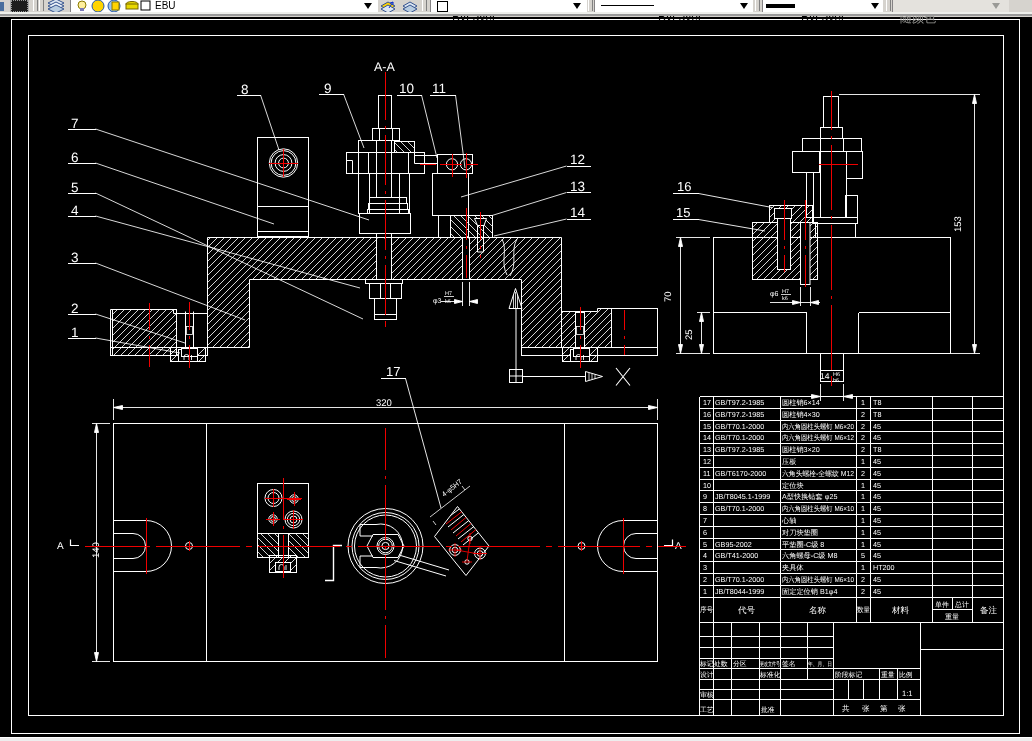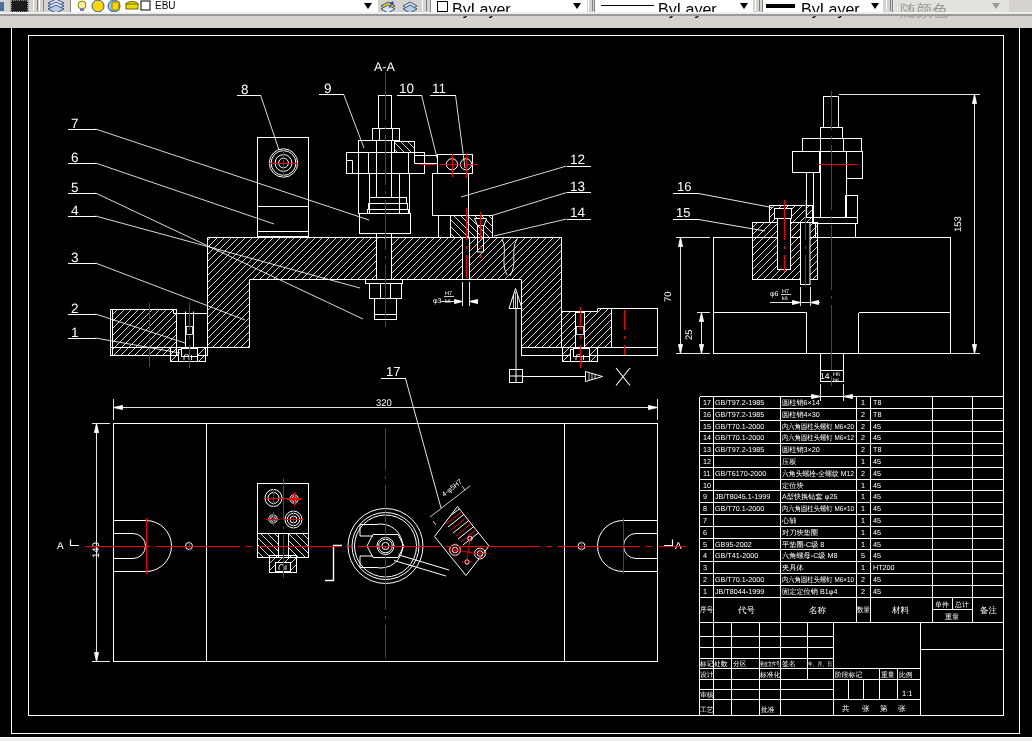--- a/index.html
+++ b/index.html
@@ -1,23 +1,23 @@
 <!DOCTYPE html>
 <html><head>
 <meta charset="utf-8">
 <style>
 html,body{margin:0;padding:0;width:1032px;height:741px;background:#000;overflow:hidden}
 body{font-family:"Liberation Sans",sans-serif;position:relative}
-#tb{position:absolute;left:0;top:0;width:1032px;height:28px;background:#d6d3ce;z-index:5}
+#tb{position:absolute;left:0;top:0;width:1032px;height:17px;background:#d6d3ce;z-index:5}
 #tb .strip{position:absolute;left:0;top:12px;width:1032px;height:2px;background:#eeefeb}
 #tb .gline{position:absolute;left:0;top:14px;width:1032px;height:2px;background:#999}
 .combo{position:absolute;top:0;height:12px;background:#fff;border-left:1px solid #848284}
 .dd{position:absolute;top:3px;width:0;height:0;border-left:4px solid transparent;border-right:4px solid transparent;border-top:6px solid #000}
 .grip{position:absolute;top:0;width:3px;height:11px;border-left:1px solid #fff;border-right:1px solid #808080}
-.tbt{position:absolute;top:1px;font-size:16px;color:#000;letter-spacing:0px}
+.tbt{position:absolute;top:10px;font-size:12px;color:#000;letter-spacing:0px}
 #botline{position:absolute;left:0;top:737px;width:1032px;height:1px;background:#fff;z-index:4}
 #botgray{position:absolute;left:0;top:738px;width:1032px;height:3px;background:#ededed;z-index:4}
 svg{position:absolute;left:0;top:0;z-index:1;transform:translateZ(0);will-change:transform}
 #main text{font-family:"Liberation Sans",sans-serif;fill:#fff;text-rendering:geometricPrecision;-webkit-font-smoothing:antialiased}
 </style>
 </head>
 <body>
 <div id="tb">
   <div style="position:absolute;left:0;top:2px;width:4px;height:9px;background:#4a6e9e"></div>
   <div style="position:absolute;left:10px;top:0px;width:17px;height:11px;background:#d6d3ce;border:1px solid #aaa"></div>

